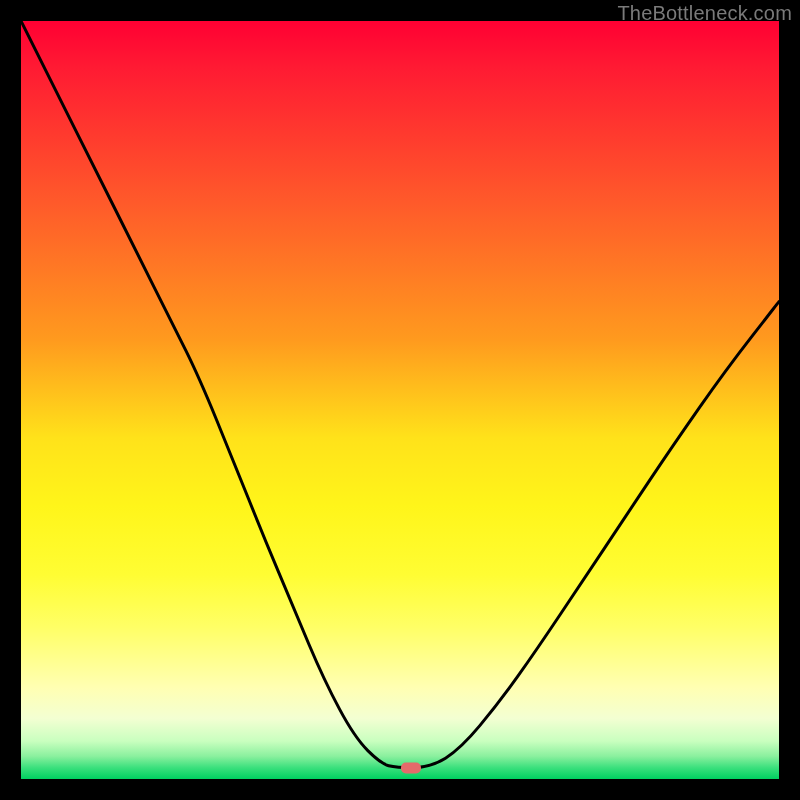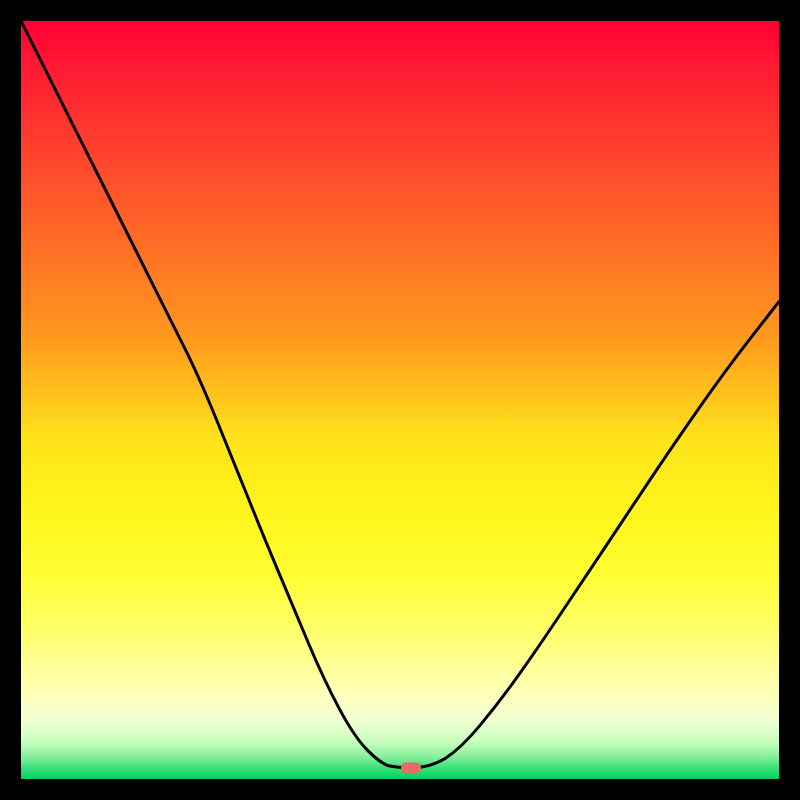--- a/index.html
+++ b/index.html
@@ -79,13 +79,14 @@
   <div class="plot">
     <div class="gradient"></div>
 
     <svg class="curve-svg" viewBox="0 0 758 758" preserveAspectRatio="none">
       <path id="curve-path" fill="none" stroke="#000" stroke-width="3" stroke-linecap="round" stroke-linejoin="round" d="M 0.0 0.0 Q 37.9 75.8 56.8 113.7 Q 75.8 151.6 94.8 189.5 Q 113.7 227.4 132.7 265.3 Q 151.6 303.2 164.9 329.7 Q 178.1 356.3 195.2 398.0 Q 212.2 439.6 227.4 477.5 Q 242.6 515.4 257.7 551.4 Q 272.9 587.5 288.0 623.5 Q 303.2 659.5 318.4 687.9 Q 333.5 716.3 346.8 729.6 Q 360.1 742.8 367.6 744.7 Q 375.2 746.6 392.3 746.6 Q 409.3 746.6 424.5 737.2 Q 439.6 727.7 458.6 704.9 Q 477.5 682.2 496.5 655.7 Q 515.4 629.1 538.2 595.0 Q 560.9 560.9 583.7 526.8 Q 606.4 492.7 629.1 458.6 Q 651.9 424.5 678.4 386.6 Q 704.9 348.7 731.5 314.6 T 758.0 280.5"></path>
     </svg>
 
     <div id="marker" class="marker" style="left: 390.37px; top: 746.63px; background: rgb(229, 106, 106);"></div>
   </div>
 
+  <div class="watermark">TheBottleneck.com</div>
 </div>
 
 </body></html>

